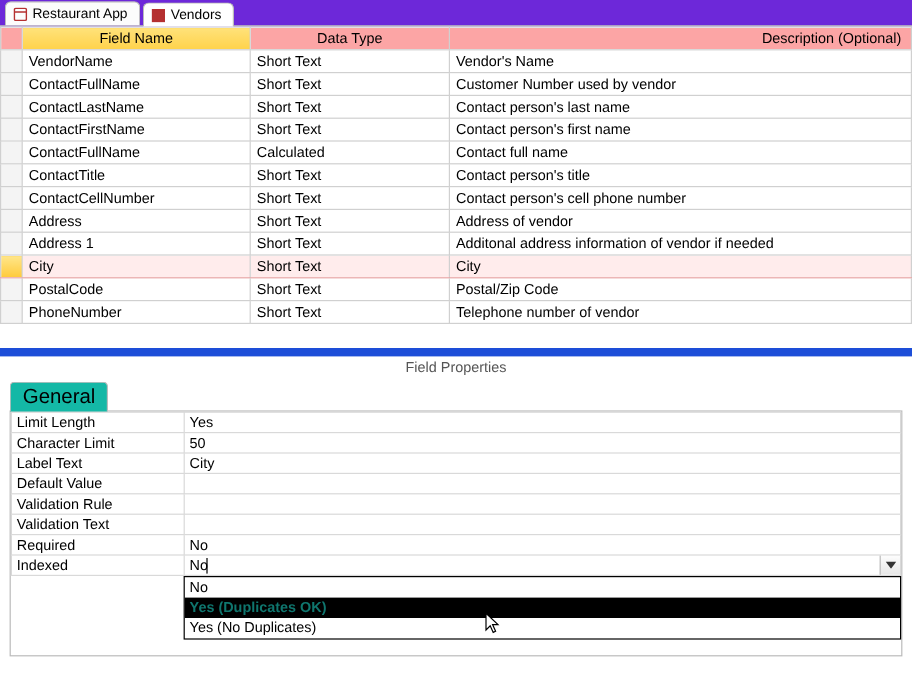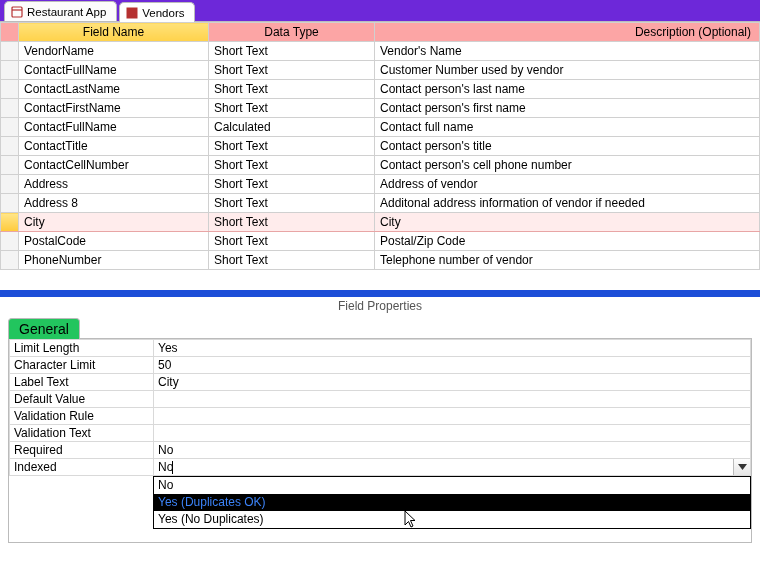--- a/index.html
+++ b/index.html
@@ -90,22 +90,22 @@
   .props-wrap {
     padding: 0 8px 8px 8px;
   }
   .prop-tab {
     display: inline-block;
     border: 1px solid #bbb;
     border-bottom: none;
     border-top-left-radius: 4px;
     border-top-right-radius: 4px;
     padding: 2px 10px;
-    font-size: 14px;
-    background: #22c55e;
+    font-size: 17px;
+    background: #14b8a6;
     position: relative;
     top: 1px;
     z-index: 2;
     text-align: center;
   }
   .prop-body {
     border: 1px solid #bbb;
     background: #fff;
     position: relative;
     height: 205px;
@@ -145,21 +145,21 @@
     border: 1px solid #000;
     background: #fff;
     z-index: 10;
   }
   .dropdown .opt {
     padding: 1px 4px;
     font-size: 12px;
     line-height: 15px;
     cursor: pointer;
   }
-  .dropdown .opt.hl { background: #000; color: #3b82f6; }
+  .dropdown .opt.hl { background: #000; color: #0f766e; font-weight: bold; }
   
   .cursor {
     position: absolute;
     left: 404px; top: 510px;
     z-index: 50; pointer-events:none;
   }
   
   .caret { display:inline-block; width:1px; height:13px; background:#000; vertical-align:middle; margin-left:-1px; }
 </style>
 </head>
@@ -248,21 +248,21 @@
           <td>Contact person's cell phone number</td>
         </tr>
         <tr>
           <td class="sel"></td>
           <td>Address</td>
           <td>Short Text</td>
           <td>Address of vendor</td>
         </tr>
         <tr>
           <td class="sel"></td>
-          <td>Address 8</td>
+          <td>Address 1</td>
           <td>Short Text</td>
           <td>Additonal address information of vendor if needed</td>
         </tr>
         <tr class="activeRow">
           <td class="sel"></td>
           <td>City</td>
           <td>Short Text</td>
           <td>City</td>
         </tr>
         <tr>

